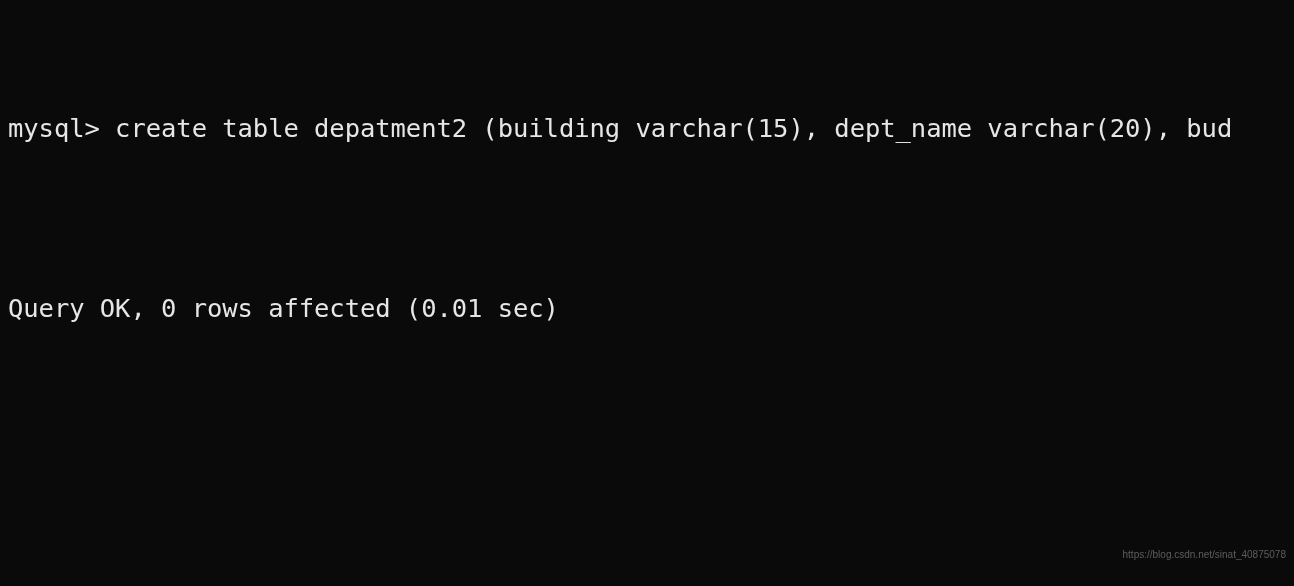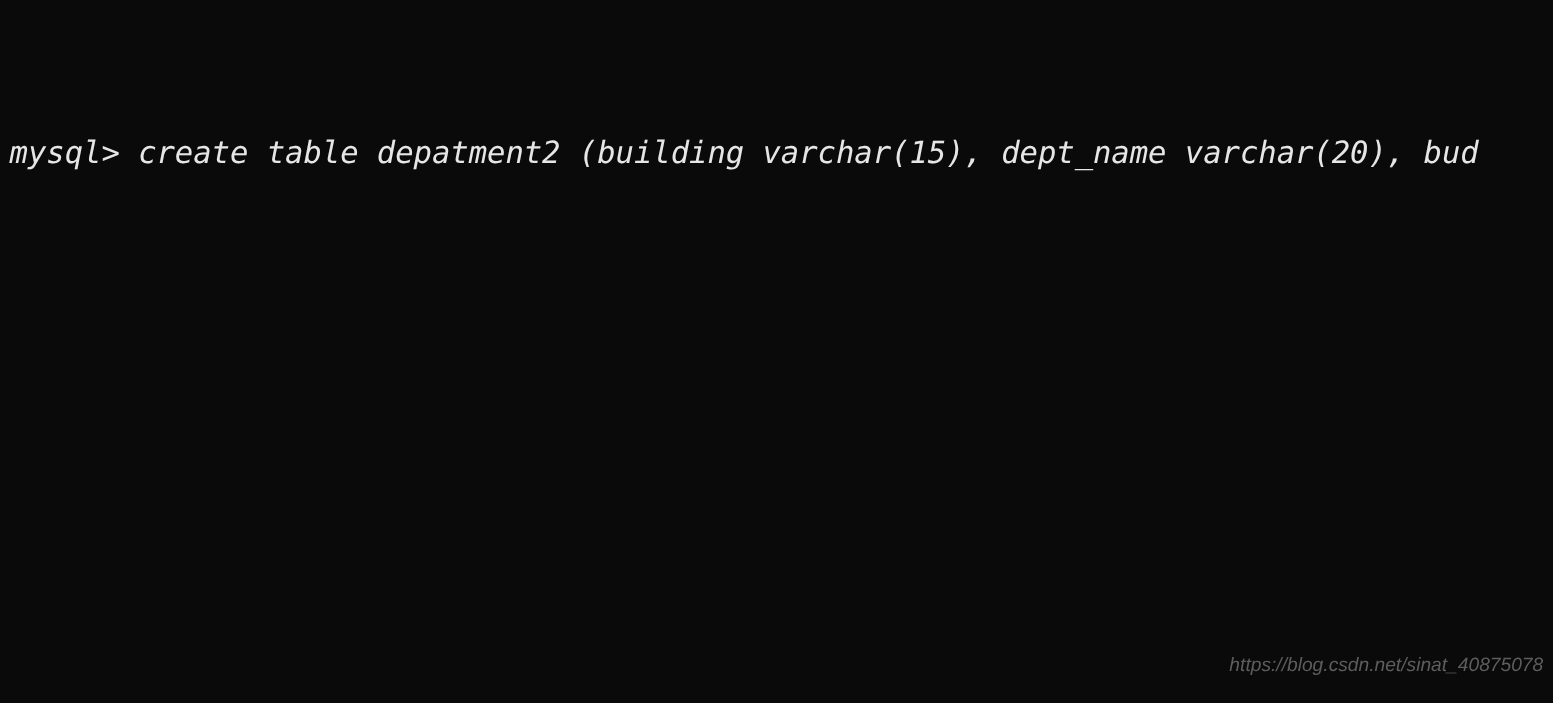--- a/index.html
+++ b/index.html
@@ -11,57 +11,57 @@
     position: relative;
     width: 1294px;
     height: 570px;
     background: #0a0a0a;
     overflow: hidden;
     font-family: "DejaVu Sans Mono", "Liberation Mono", monospace;
     font-size: 25.5px;
     line-height: 36px;
     letter-spacing: -0.05px;
     color: #e6e6e6;
-    font-style: italic;
     -webkit-font-smoothing: antialiased;
   }
   #screen {
     position: absolute;
     left: 8px;
     top: 2px;
     white-space: pre;
   }
   .line {
     height: 36px;
     white-space: pre;
   }
   .blank {
     height: 36px;
   }
   #watermark {
     position: absolute;
     right: 8px;
     bottom: 6px;
     font-family: "Liberation Sans", sans-serif;
-    font-size: 16px;
+    font-size: 10px;
     line-height: 18px;
     letter-spacing: 0px;
     color: #5d5d5d;
     white-space: pre;
   }
 </style>
 </head>
 <body>
 
 <div id="terminal">
   <div id="screen">
 
     <div class="line">mysql&gt; create table depatment2 (building varchar(15), dept_name varchar(20), bud</div>
 
 
+    <div class="line">Query OK, 0 rows affected (0.01 sec)</div>
 
     <div class="line blank"></div>
 
     
 
     
 
     
 
     

